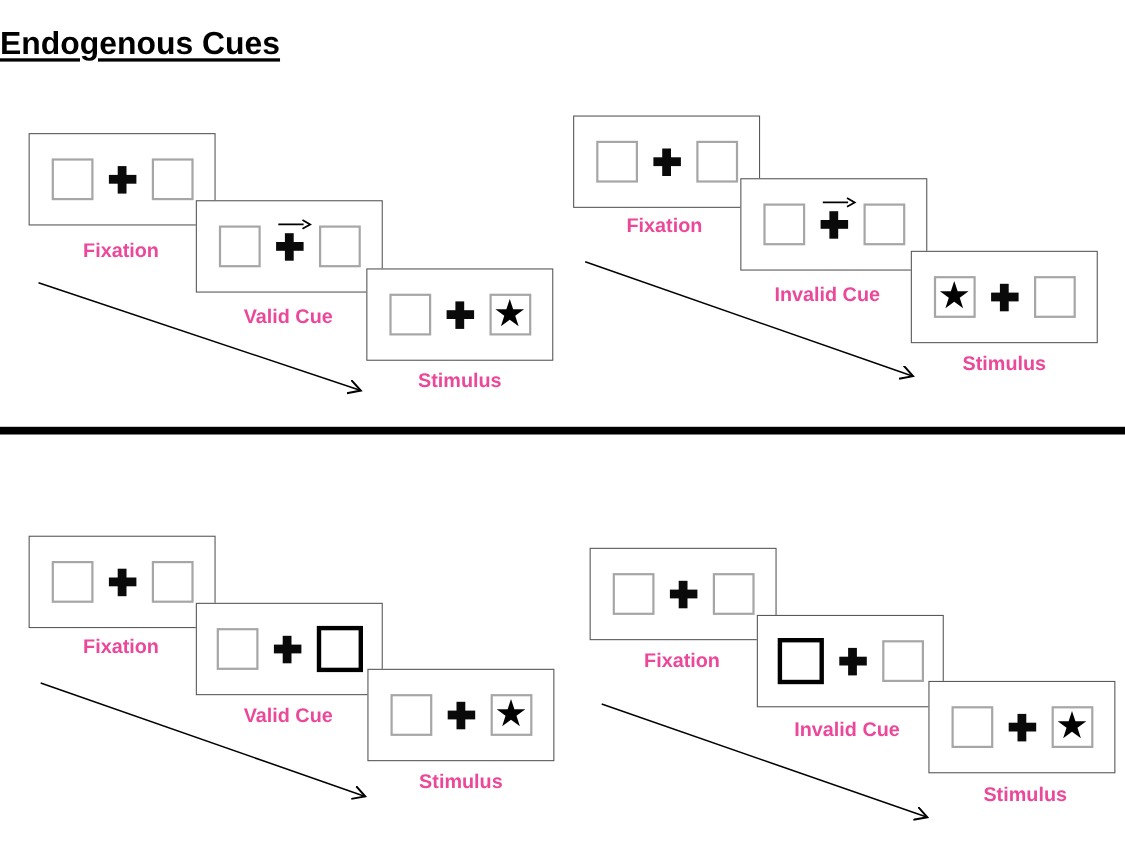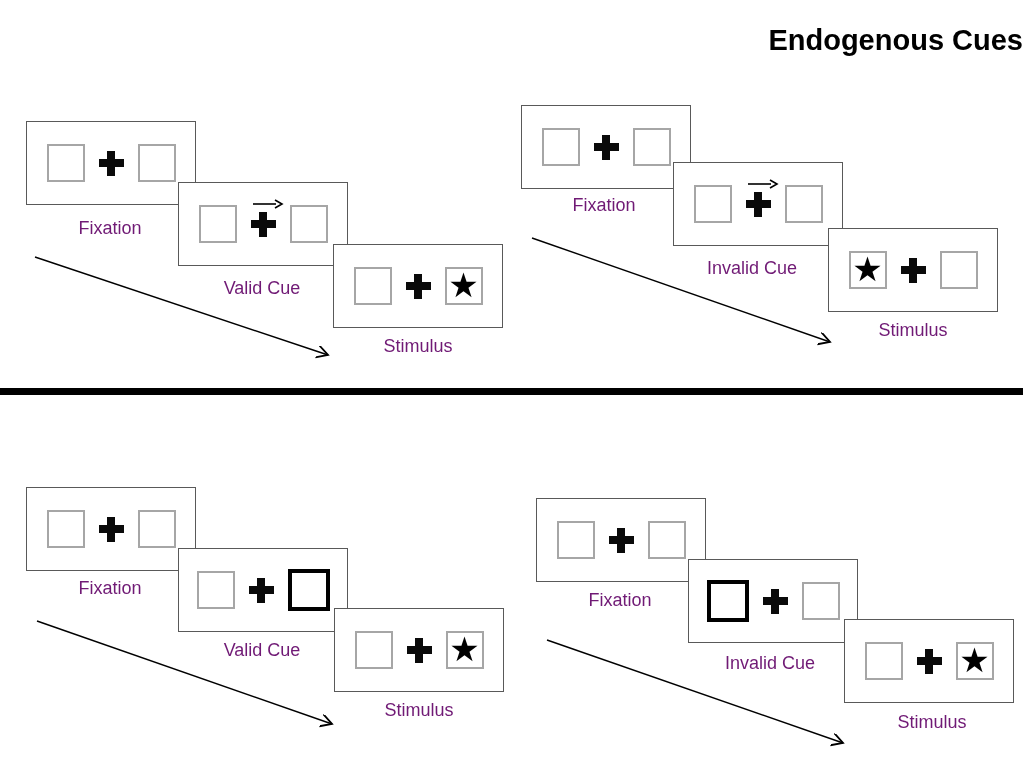--- a/index.html
+++ b/index.html
@@ -8,24 +8,25 @@
     width: 1023px;
     height: 767px;
     background: #ffffff;
     font-family: "Liberation Sans", sans-serif;
     overflow: hidden;
   }
   .section-title {
     position: absolute;
     left: 0;
     width: 100%;
-    text-align: right;
+    text-align: left;
     font-size: 29px;
     font-weight: 700;
     color: #000000;
+    text-decoration: underline;
     text-decoration-thickness: 3px;
     text-underline-offset: 4px;
   }
   .divider {
     position: absolute;
     left: 0;
     top: 388px;
     width: 100%;
     height: 7px;
     background: #000000;
@@ -92,22 +93,22 @@
   .cue-arrow {
     position: absolute;
     top: -14px;
     left: 0px;
   }
   .panel-label {
     position: absolute;
     transform: translateX(-50%);
     white-space: nowrap;
     font-size: 18px;
-    font-weight: 400;
-    color: #701a75;
+    font-weight: 700;
+    color: #ec4899;
   }
   .timeline-arrow { position: absolute; }
 </style>
 </head>
 <body>
 
 <div id="canvas">
 
   <div class="section-title" style="top:24px;">Endogenous Cues</div>
 

